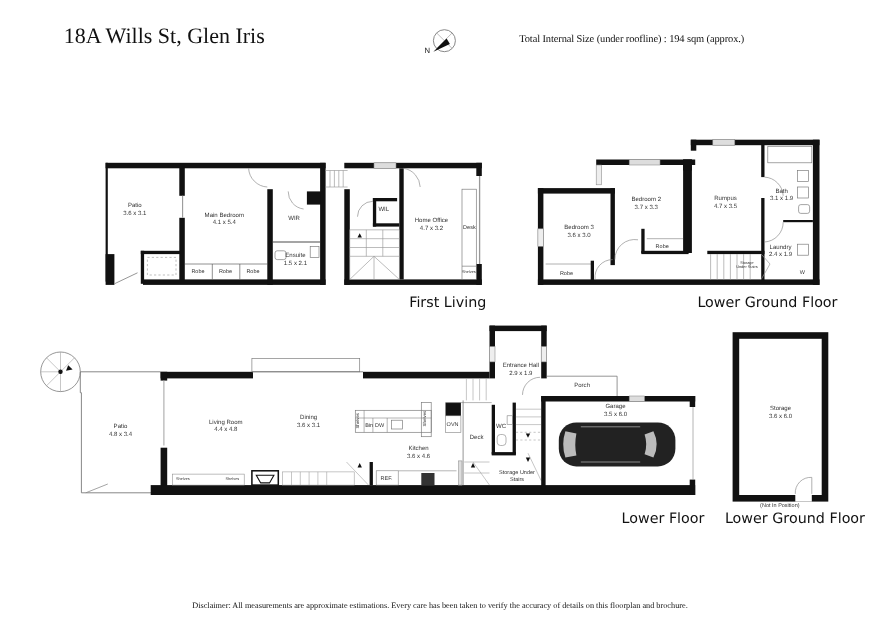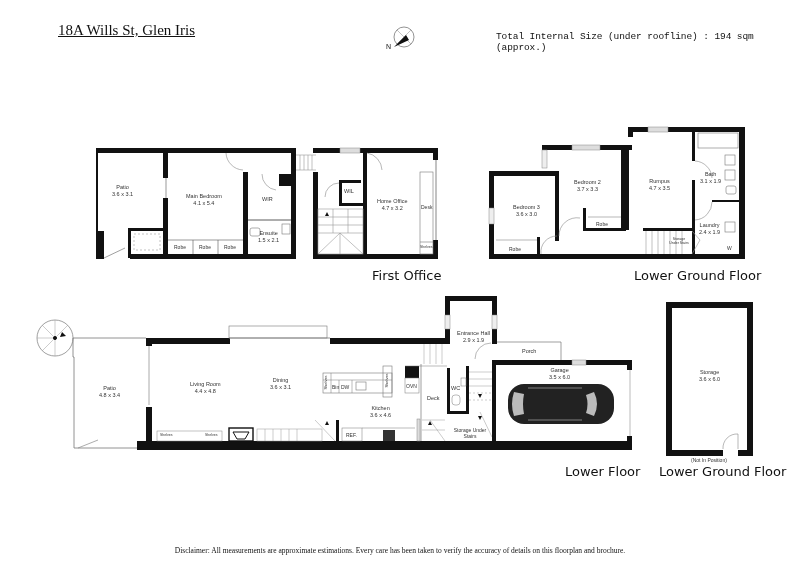--- a/index.html
+++ b/index.html
@@ -1,19 +1,19 @@
 <!DOCTYPE html>
 <html><head>
 <meta charset="utf-8">
 <style>
   html,body{margin:0;padding:0;background:#fff;}
   body{width:800px;height:566px;position:relative;overflow:hidden;font-family:"Liberation Sans",sans-serif;color:#111;}
   .abs{position:absolute;}
-  .title{left:58px;top:22px;font-family:"Liberation Serif",serif;font-size:15px;text-decoration:underline;}
-  .total{left:496px;top:31px;font-size:9.5px;font-family:Liberation Mono, monospace;letter-spacing:-0.1px;}
+  .title{left:58px;top:22px;font-family:"Liberation Serif",serif;font-size:20px;}
+  .total{left:472px;top:31px;font-size:9.5px;font-family:Liberation Serif, serif;letter-spacing:-0.1px;}
   .floor-label{font-size:13px;font-family:"DejaVu Sans",sans-serif;}
   .disclaimer{left:0;width:800px;top:546px;text-align:center;font-family:"Liberation Serif",serif;font-size:7.5px;}
   .room{position:absolute;text-align:center;font-size:5.5px;line-height:7px;color:#333;white-space:nowrap;}
   .fix{position:absolute;font-size:5px;color:#333;text-align:center;}
   svg{position:absolute;left:0;top:0;}
   .compass-n{left:386px;top:43px;font-size:7px;}
   .note{font-size:5px;color:#333;}
 </style>
 </head>
 <body>
@@ -287,21 +287,21 @@
 <div class="fix" style="left:174px;top:244px;">Robe</div>
 <div class="fix" style="left:199px;top:244px;">Robe</div>
 <div class="fix" style="left:224px;top:244px;">Robe</div>
 <div class="room" style="left:344px;top:188px;">WIL</div>
 <div class="room" style="left:377px;top:198px;">
   <div>Home Office</div>
   <div>4.7 x 3.2</div>
 </div>
 <div class="fix" style="left:421px;top:204px;">Desk</div>
 <div class="fix" style="left:420px;top:245px;font-size:3.5px;">Shelves</div>
-<div class="abs floor-label" style="left:372px;top:268px;">First Office</div>
+<div class="abs floor-label" style="left:372px;top:268px;">First Living</div>
 
 <div class="room" style="left:513px;top:204px;">
   <div>Bedroom 3</div>
   <div>3.6 x 3.0</div>
 </div>
 <div class="room" style="left:574px;top:179px;">
   <div>Bedroom 2</div>
   <div>3.7 x 3.3</div>
 </div>
 <div class="fix" style="left:596px;top:221px;">Robe</div>

